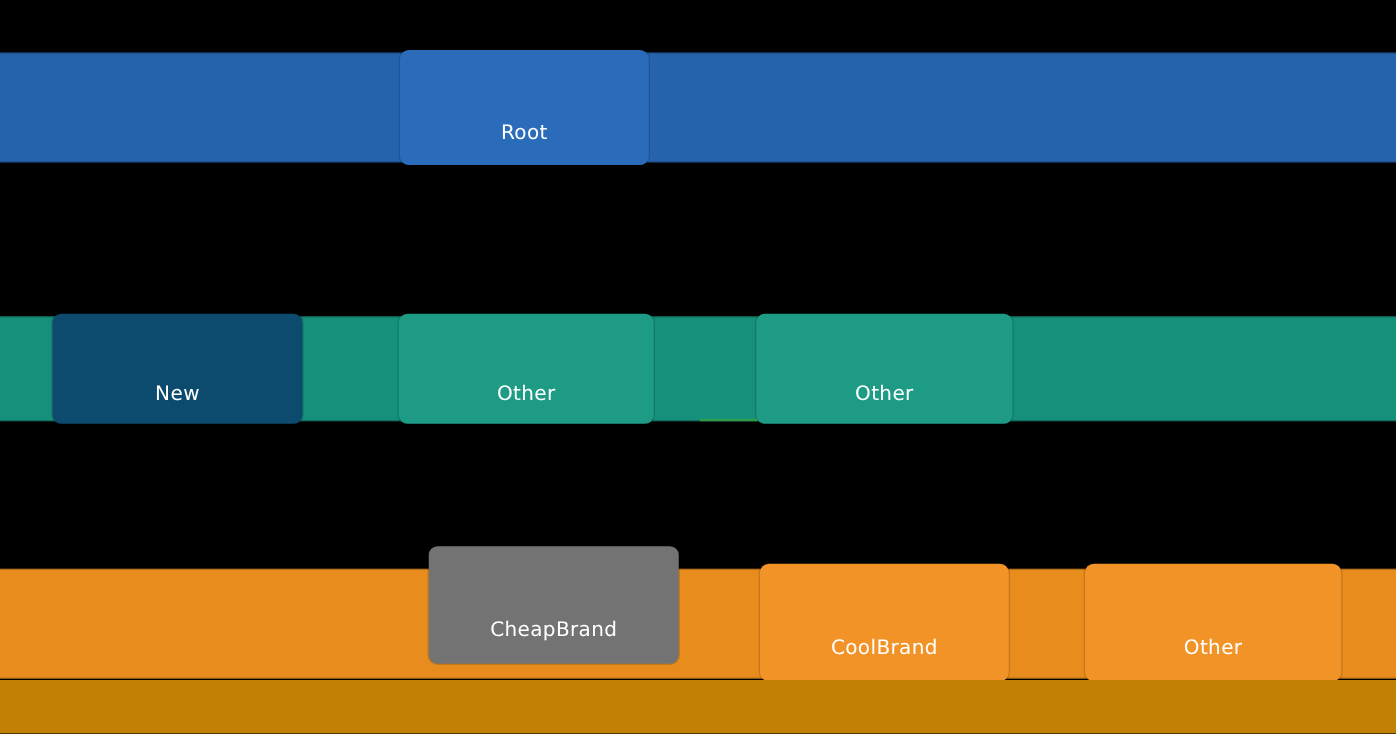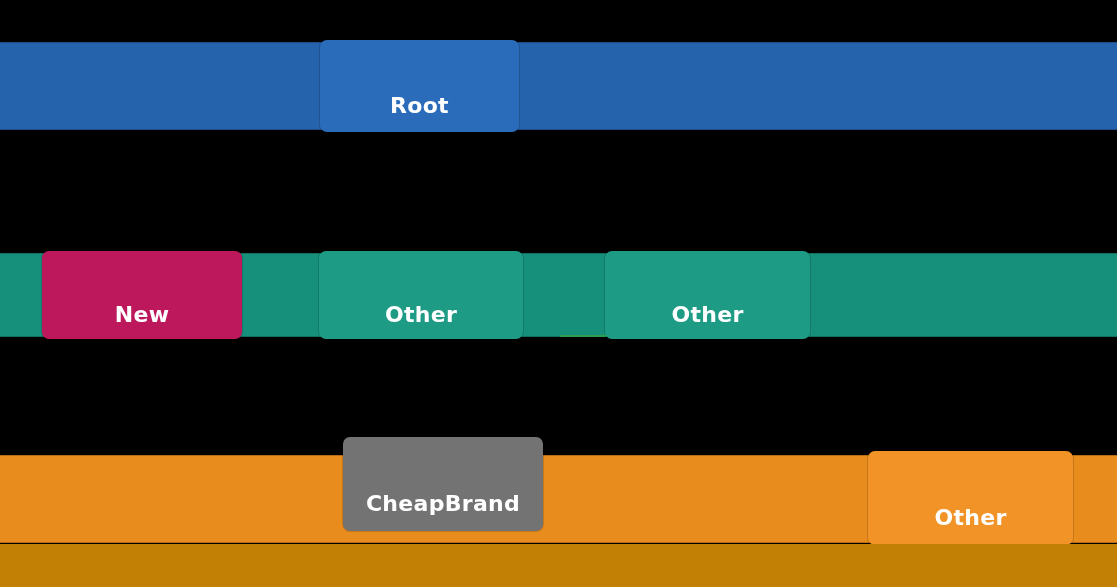--- a/index.html
+++ b/index.html
@@ -22,53 +22,56 @@
   .node {
     position: absolute;
     border-radius: 7px;
     box-shadow: 0 0 0 1px rgba(0,0,0,0.15);
     display: flex;
     align-items: center;
     justify-content: center;
   }
   .node-label {
     color: #ffffff;
-    font-size: 22px;
-    font-weight: 700;
+    font-size: 16px;
+    font-weight: 400;
     letter-spacing: 0.3px;
     white-space: nowrap;
     margin-top: 39px;
   }
   .strip {
     position: absolute;
   }
   .sliver {
     position: absolute;
   }
 </style>
 </head>
 <body>
 
 <div id="stage" style="background: rgb(0, 0, 0);">
     <div class="band" style="left: 0px; top: 42px; width: 1117px; height: 88px; background: rgb(38, 99, 173);"></div>
     <div class="node" style="left: 320px; top: 40px; width: 199px; height: 92px; background: rgb(43, 108, 186);">
       <span class="node-label">Root</span>
     </div>
     <div class="band" style="left: 0px; top: 253px; width: 1117px; height: 84px; background: rgb(23, 144, 123);"></div>
-    <div class="node" style="left: 42px; top: 251px; width: 200px; height: 88px; background: #be185d;">
+    <div class="node" style="left: 42px; top: 251px; width: 200px; height: 88px; background: #0c4a6e;">
       <span class="node-label">New</span>
     </div>
     <div class="node" style="left: 319px; top: 251px; width: 204px; height: 88px; background: rgb(29, 155, 133);">
       <span class="node-label">Other</span>
     </div>
     <div class="node" style="left: 605px; top: 251px; width: 205px; height: 88px; background: rgb(29, 155, 133);">
       <span class="node-label">Other</span>
     </div>
     <div class="band" style="left: 0px; top: 455px; width: 1117px; height: 88px; background: rgb(233, 140, 30);"></div>
     <div class="node" style="left: 343px; top: 437px; width: 200px; height: 94px; background: #737373;">
       <span class="node-label">CheapBrand</span>
     </div>
+    <div class="node" style="left: 608px; top: 451px; width: 199px; height: 94px; background: rgb(241, 147, 38);">
+      <span class="node-label">CoolBrand</span>
+    </div>
     <div class="node" style="left: 868px; top: 451px; width: 205px; height: 94px; background: rgb(241, 147, 38);">
       <span class="node-label">Other</span>
     </div>
     <div class="strip" style="left: 0px; top: 544px; width: 1117px; height: 43px; background: rgb(194, 129, 4);"></div>
     <div class="sliver" style="left: 560px; top: 335px; width: 46px; height: 2px; background: rgb(46, 158, 77);"></div>
   </div>
 
 </body></html>

